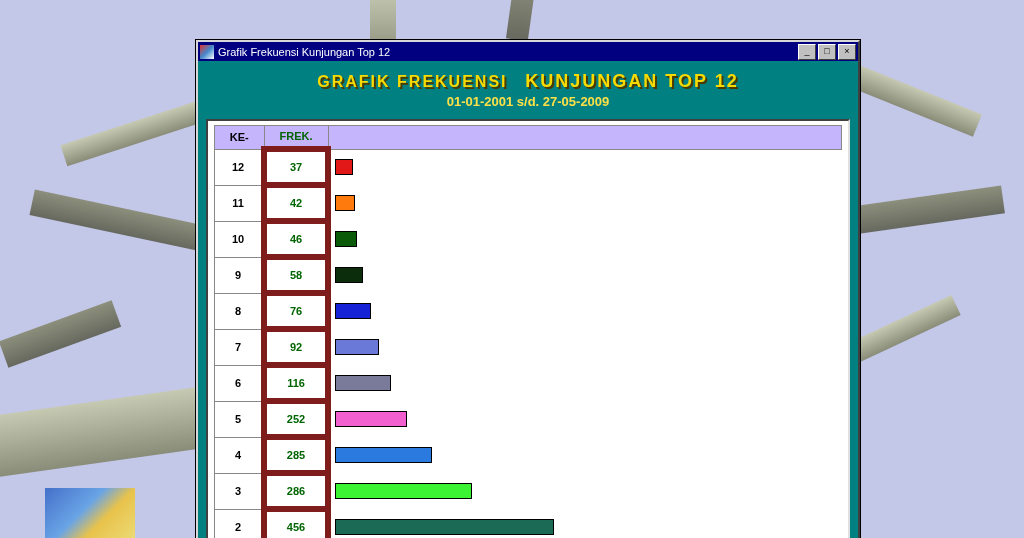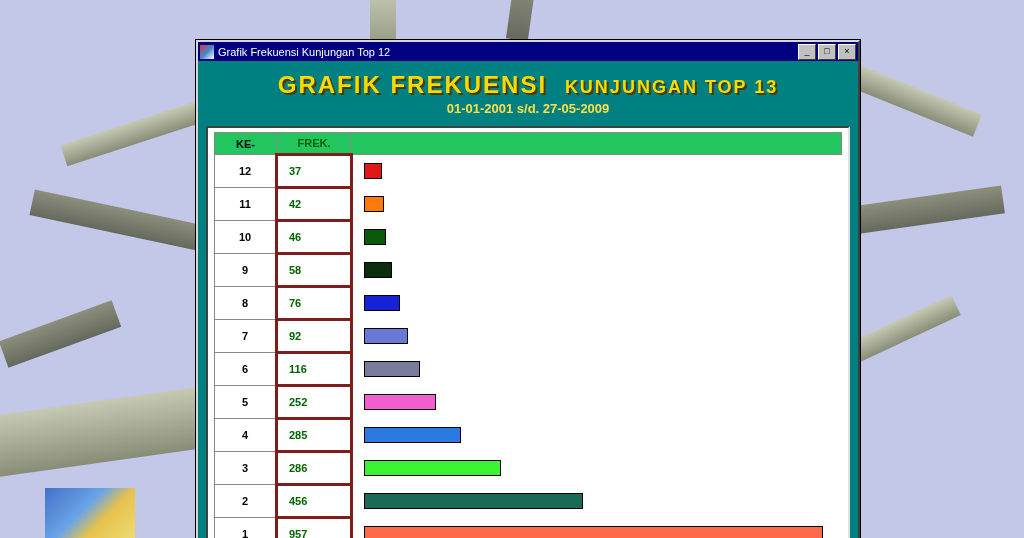--- a/index.html
+++ b/index.html
@@ -74,21 +74,21 @@
     color: #000;
     cursor: default;
   }
   .header-strip {
     padding: 10px 10px 6px 10px;
     text-align: center;
   }
   .header-title1 {
     font-family: "Arial Black", Arial, sans-serif;
     font-weight: 900;
-    font-size: 24px;
+    font-size: 16px;
     letter-spacing: 2px;
     color: #f6da00;
     text-shadow: 2px 2px 0 #4a3a00;
     white-space: nowrap;
   }
   .header-title2 {
     font-family: "Arial Black", Arial, sans-serif;
     font-weight: 900;
     font-size: 18px;
     letter-spacing: 2px;
@@ -115,39 +115,40 @@
   table.data-table {
     border-collapse: collapse;
     width: 100%;
   }
   table.data-table th {
     font-size: 11px;
     font-weight: bold;
     text-align: center;
     padding: 4px 2px;
     border: 1px solid #888;
-    background: #22c55e;
+    background: #c4b5fd;
   }
   table.data-table th.frek { color: #006400; }
   table.data-table td {
     font-size: 11px;
-    padding: 0 11px;
+    padding: 0 4px;
     vertical-align: middle;
     height: 30px;
   }
   td.col-ke {
     width: 38px;
     border: 1px solid #888;
     text-align: center;
     font-weight: bold;
     color: #000;
   }
   td.col-frek {
     width: 50px;
-    border: 3px solid #7f1d1d;
+    border: 6px solid #7f1d1d;
+    text-align: center;
     font-weight: bold;
     color: #006400;
   }
   td.col-bar {
     padding-left: 8px;
   }
   .bar {
     height: 16px;
     border: 1px solid #000;
     box-sizing: border-box;
@@ -173,21 +174,21 @@
     <div class="title">Grafik Frekuensi Kunjungan Top 12</div>
     <div class="title-btn">_</div>
     <div class="title-btn">□</div>
     <div class="title-btn">×</div>
   </div>
 
   <div class="header-strip">
     <div>
       <span class="header-title1">GRAFIK FREKUENSI</span>
       <span>&nbsp;&nbsp;</span>
-      <span class="header-title2">KUNJUNGAN TOP 13</span>
+      <span class="header-title2">KUNJUNGAN TOP 12</span>
     </div>
     <div class="header-date">01-01-2001 s/d. 27-05-2009</div>
   </div>
 
   <div class="chart-panel">
     <table class="data-table">
       <thead>
         <tr>
           <th>KE-</th>
           <th class="frek">FREK.</th>

